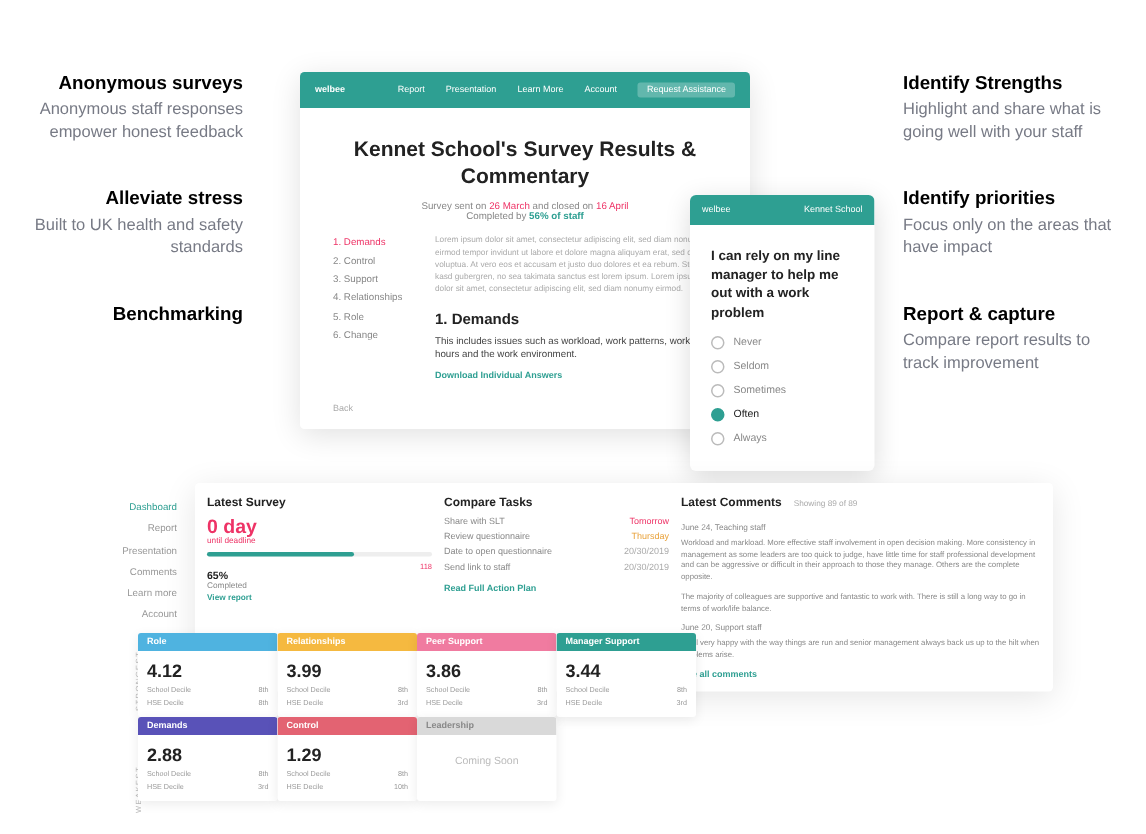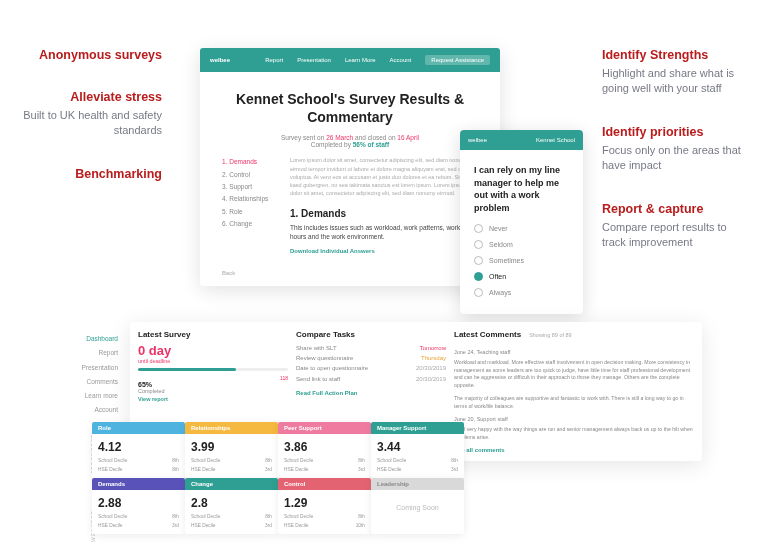--- a/index.html
+++ b/index.html
@@ -15,21 +15,21 @@
   .features-left, .features-right {
     position: absolute;
     top: 48px;
     width: 150px;
     font-size: 11px;
   }
   .features-left { left: 12px; text-align: right; }
   .features-right { right: 12px; text-align: left; }
   .feature { margin-bottom: 28px; }
   .feature h4 {
-    color: #b91c1c;
+    color: #000000;
     font-weight: 700;
     font-size: 12.5px;
     margin-bottom: 4px;
   }
   .feature p { color: #777a85; line-height: 1.4; }
 
   
   .survey-window {
     position: absolute;
     left: 200px; top: 48px;
@@ -182,20 +182,21 @@
   .h-chg{background:#2e9f92;}
   .h-ctrl{background:#e36372;}
   .h-lead{background:#d9d9d9;}
 </style>
 </head>
 <body>
 
 <div class="features-left">
   <div class="feature">
     <h4>Anonymous surveys</h4>
+    <p>Anonymous staff responses empower honest feedback</p>
   </div>
   <div class="feature">
     <h4>Alleviate stress</h4>
     <p>Built to UK health and safety standards</p>
   </div>
   <div class="feature">
     <h4>Benchmarking</h4>
   </div>
 </div>
 
@@ -413,34 +414,20 @@
           <span>School Decile</span>
           <span>8th</span>
         </div>
       <div class="cstats">
           <span>HSE Decile</span>
           <span>3rd</span>
         </div>
     </div>
   </div>
   <div class="card">
-    <div class="chead h-chg">Change</div>
-    <div class="cbody">
-      <div class="cscore">2.8</div>
-      <div class="cstats">
-          <span>School Decile</span>
-          <span>8th</span>
-        </div>
-      <div class="cstats">
-          <span>HSE Decile</span>
-          <span>3rd</span>
-        </div>
-    </div>
-  </div>
-  <div class="card">
     <div class="chead h-ctrl">Control</div>
     <div class="cbody">
       <div class="cscore">1.29</div>
       <div class="cstats">
           <span>School Decile</span>
           <span>8th</span>
         </div>
       <div class="cstats">
           <span>HSE Decile</span>
           <span>10th</span>

